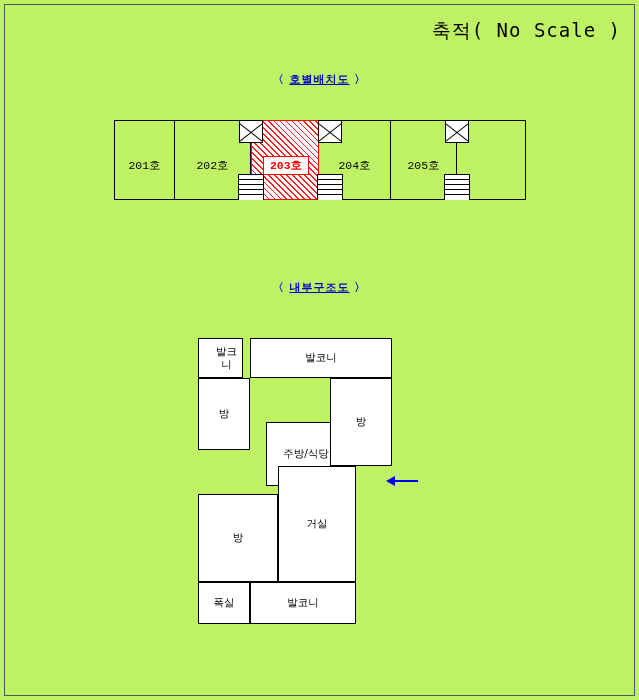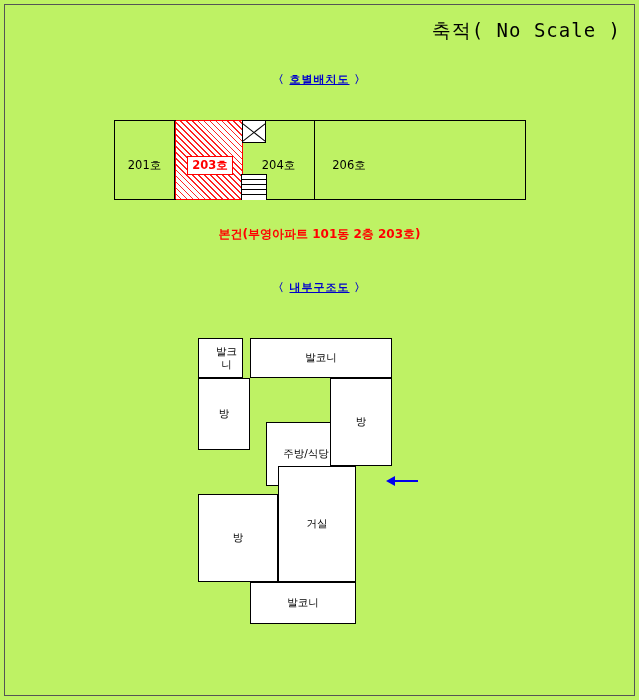--- a/index.html
+++ b/index.html
@@ -54,20 +54,21 @@
   #title-layout { top: 72px; left: 0; }
   #title-interior { top: 280px; left: 0; }
 
   
   #layout-wrap {
     position: absolute;
     left: 114px;
     top: 120px;
     width: 412px;
     height: 80px;
+    font-family: Liberation Mono, monospace;
   }
   #layout-row {
     position: absolute;
     left: 0;
     top: 0;
     width: 412px;
     height: 80px;
     border: 1.4px solid #000000;
     box-sizing: border-box;
     display: flex;
@@ -238,61 +239,78 @@
     <span>〉</span>
   </div>
 
   <div id="layout-wrap">
     <div id="layout-row">
 
       <div class="unit-cell" style="width:60px;">
         <span class="unit-label">201호</span>
       </div>
 
+      <div class="unit-cell" style="width:76px;">
+        <span class="unit-label">202호</span>
+        <div class="elev" style="left:auto; right:-13px; margin-left:0;"></div>
+        <div class="stairs" style="left:auto; right:-14px; margin-left:0;">
+          <i style="top:4px"></i>
+            <i style="top:9px"></i>
+            <i style="top:14px"></i>
+            <i style="top:19px"></i>
+        </div>
+      </div>
 
       <div class="unit-cell subject" style="width:68px;">
         <span class="unit-label">203호</span>
       </div>
 
       <div class="unit-cell" style="width:72px;">
         <span class="unit-label">204호</span>
         <div class="elev" style="left:-1px; margin-left:0;"></div>
         <div class="stairs" style="left:-2px; margin-left:0;">
           <i style="top:4px"></i>
             <i style="top:9px"></i>
             <i style="top:14px"></i>
             <i style="top:19px"></i>
         </div>
       </div>
 
-
-      <div class="unit-cell last" style="width:68px;">
-        <span class="unit-label">206호</span>
-      </div>
+      <div class="unit-cell" style="width:66px;">
+        <span class="unit-label">205호</span>
+        <div class="elev" style="left:auto; right:-13px; margin-left:0;"></div>
+        <div class="stairs" style="left:auto; right:-14px; margin-left:0;">
+          <i style="top:4px"></i>
+            <i style="top:9px"></i>
+            <i style="top:14px"></i>
+            <i style="top:19px"></i>
+        </div>
+      </div>
+
 
     </div>
   </div>
 
-  <div id="layout-caption">본건(부영아파트  101동 2층 203호)</div>
 
   <div class="section-title" id="title-interior">
     <span>〈</span>
     <span class="ul">내부구조도</span>
     <span>〉</span>
   </div>
 
   <div id="plan">
     <div class="room" style="left:0px;  top:0px;   width:45px;  height:40px;padding-left:12px;">발크니</div>
     <div class="room" style="left:52px; top:0px;   width:142px; height:40px;">발코니</div>
     <div class="room" style="left:0px;  top:40px;  width:52px;  height:72px;">방</div>
     <div class="room" style="left:68px; top:40px;  width:80px;  height:64px;margin-top:44px;">주방/식당</div>
     <div class="room" style="left:132px;top:40px;  width:62px;  height:88px;">방</div>
     <div class="room" style="left:132px;top:128px; width:26px;  height:46px; font-size:9px;">현관</div>
     <div class="room" style="left:0px;  top:156px; width:80px;  height:88px;">방</div>
     <div class="room" style="left:80px; top:128px; width:78px;  height:116px;">거실</div>
+    <div class="room" style="left:0px;  top:244px; width:52px;  height:42px;">폭실</div>
     <div class="room" style="left:52px; top:244px; width:106px; height:42px;">발코니</div>
 
     <div id="arrow">
       <div class="head"></div>
       <div class="shaft"></div>
     </div>
   </div>
 </div>
 
 </body></html>

